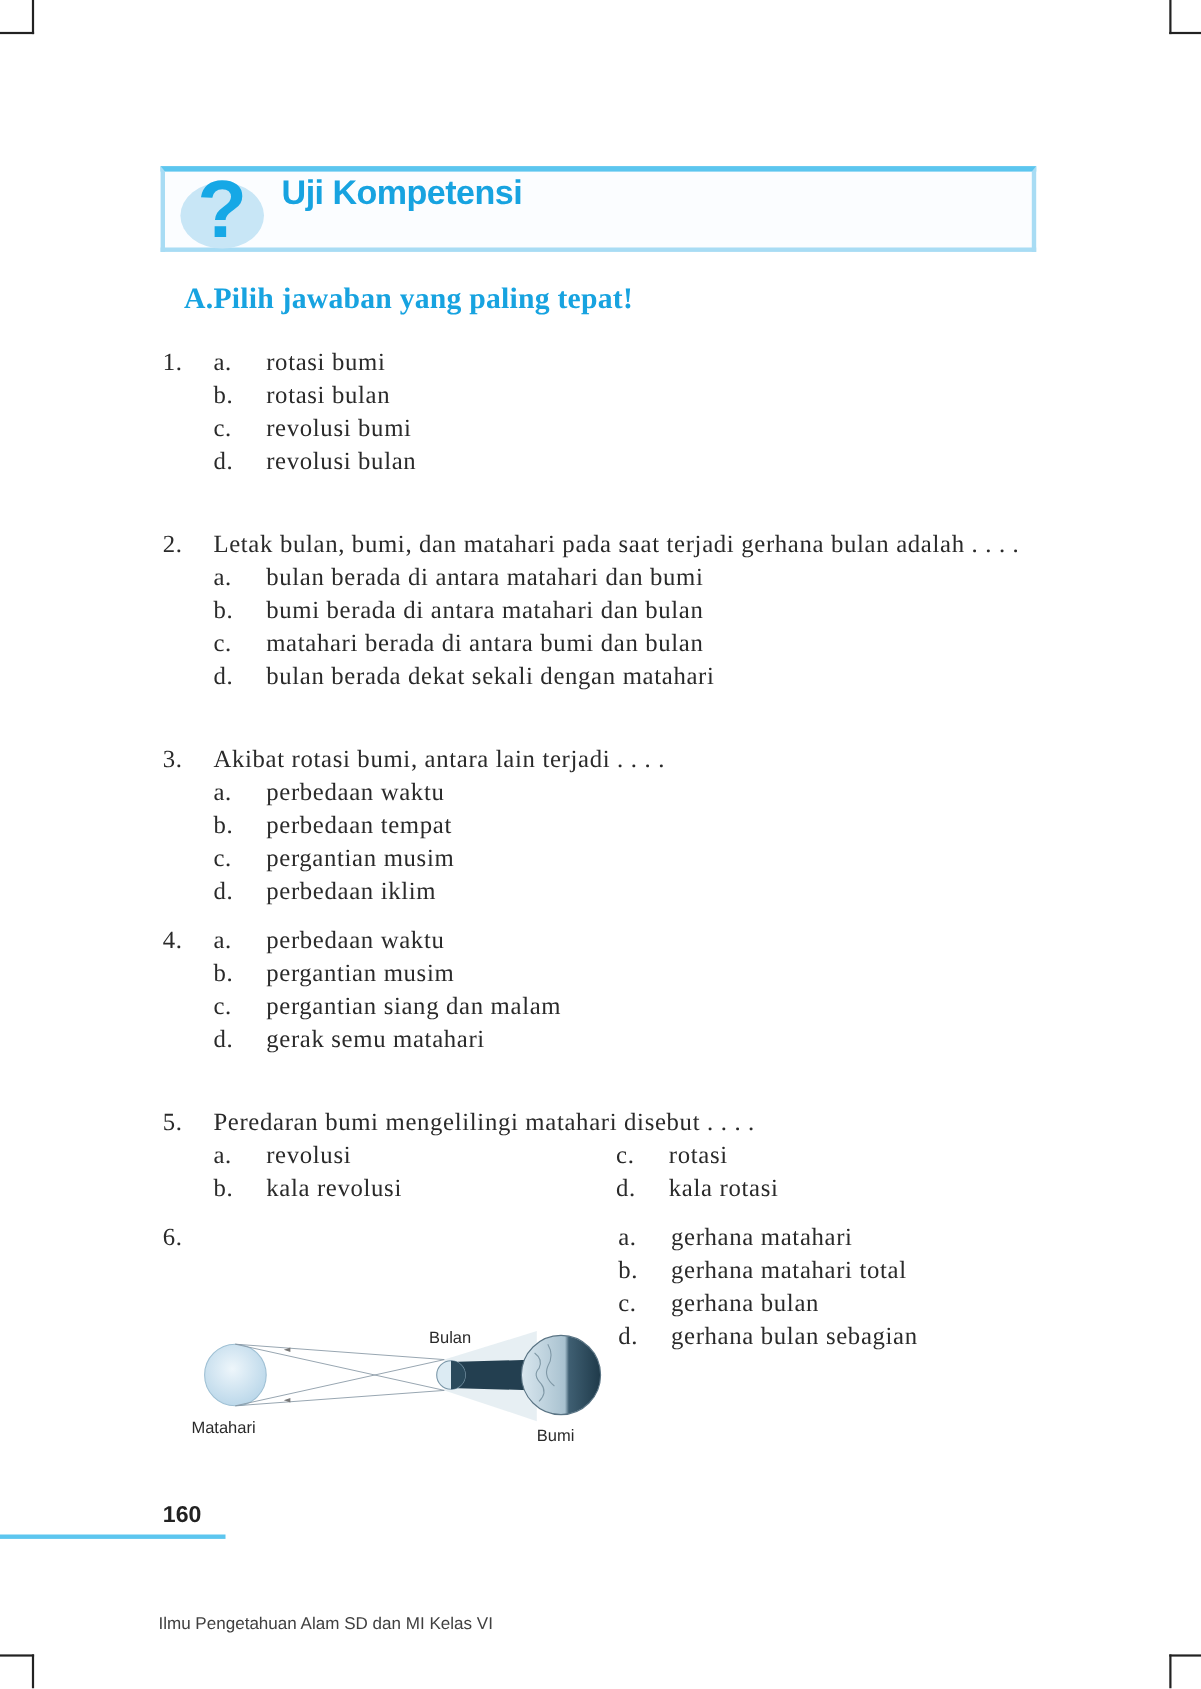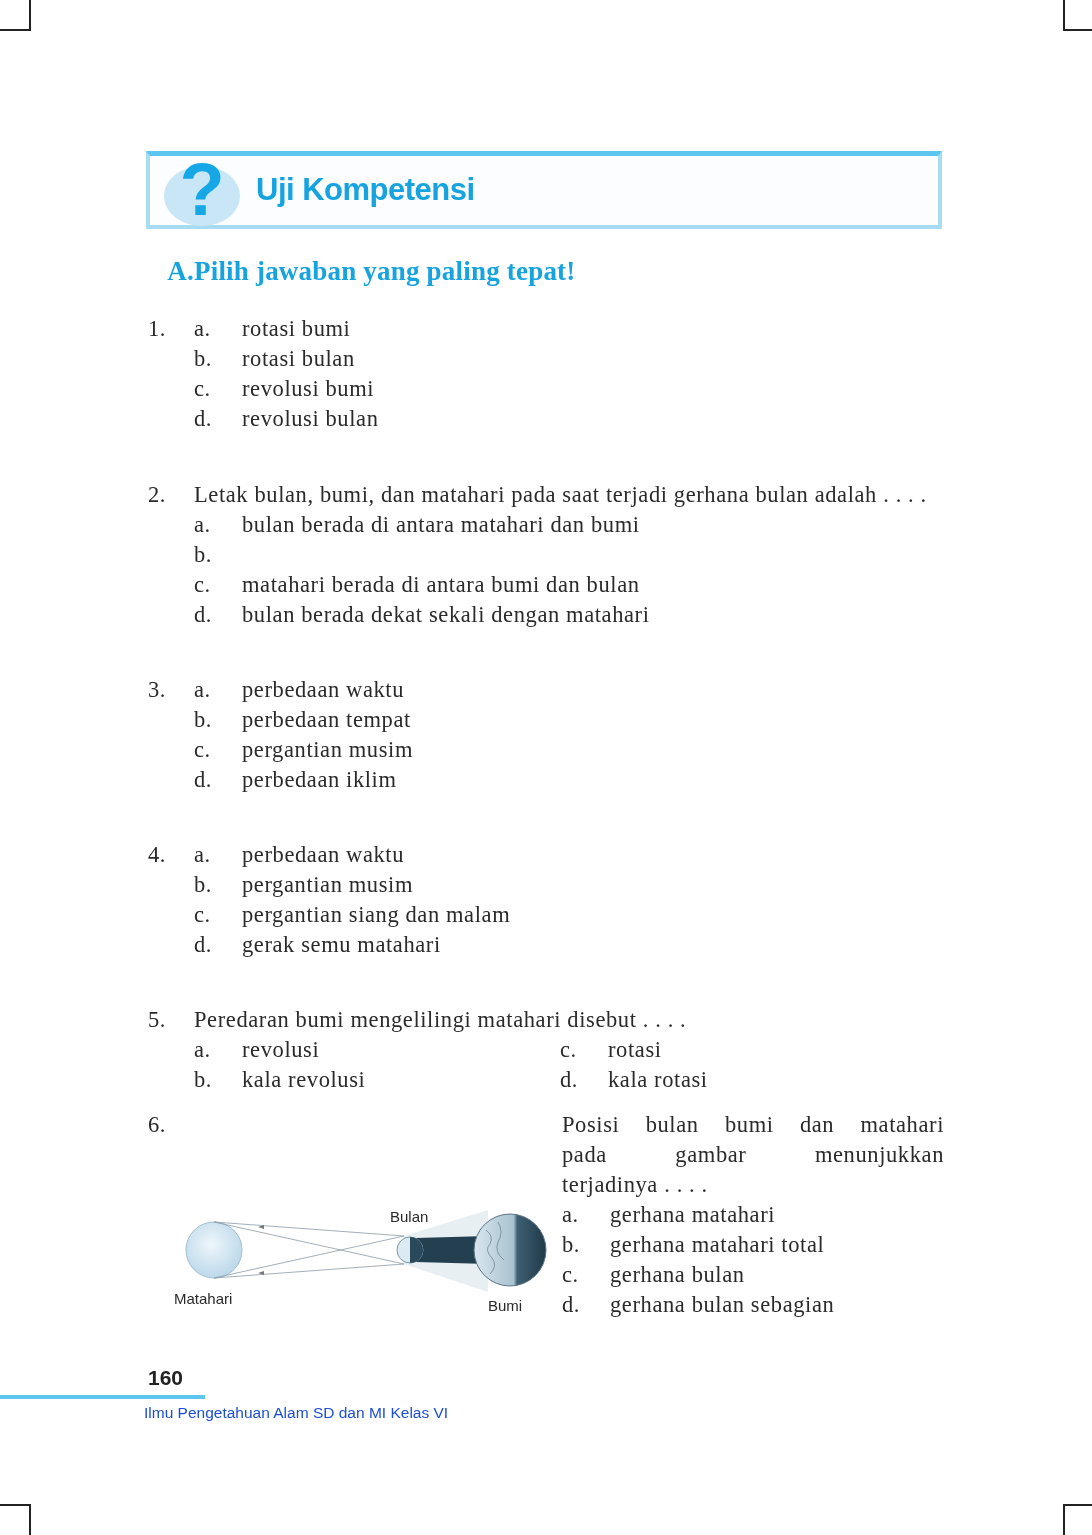--- a/index.html
+++ b/index.html
@@ -15,21 +15,21 @@
 
   
   .heading-box { position: absolute; left: 146px; top: 151px; width: 796px; height: 78px;
                  box-sizing: border-box; border: 4px solid #a8dcf4; border-top: 5px solid #5cc6ef;
                  background: #fbfdff; }
   .heading-box .q-circle { position: absolute; left: 14px; top: 10px; width: 76px; height: 60px;
                  border-radius: 50%; background: #c8e6f6; }
   .heading-box .q-mark { position: absolute; left: 20px; top: -4px; width: 64px; height: 76px;
                  font-family: "Liberation Sans", "DejaVu Sans", sans-serif; font-weight: bold;
                  font-size: 74px; line-height: 76px; color: #16a8e6; text-align: center; }
-  .heading-box .title { position: absolute; left: 106px; top: 16px;
+  .heading-box .title { position: absolute; left: 106px; top: 1px;
                  font-family: "Liberation Sans", "DejaVu Sans", sans-serif; font-weight: bold;
                  font-size: 31px; color: #17a3e0; letter-spacing: -0.5px; }
 
   .section-title { position: absolute; left: 148px; top: 256px; font-weight: bold;
                  font-size: 27px; color: #17a3e0; letter-spacing: 0.2px; text-align: right; }
   .section-title .lbl { display: inline-block; width: 46px; }
 
   
   .q { position: absolute; left: 148px; width: 796px; font-size: 22.5px; line-height: 30px; letter-spacing: 0.6px; }
   .q .num { position: absolute; left: 0; top: 0; }
@@ -45,22 +45,22 @@
   .q6-right .stem { text-align: justify; }
   .q6-right .opts { margin-left: 0; }
 
   .diagram { position: absolute; left: 168px; top: 1170px; width: 390px; height: 120px; margin-top: 30px; }
   .diag-label { position: absolute; font-family: "Liberation Sans", "DejaVu Sans", sans-serif; font-size: 15px; color: #2a2a2a; }
 
   
   .page-num { position: absolute; left: 148px; top: 1366px; font-family: "Liberation Sans", "DejaVu Sans", sans-serif;
               font-weight: bold; font-size: 21px; color: #222; }
   .footer-rule { position: absolute; left: 0; top: 1395px; width: 205px; height: 4px; background: #5cc6ef; }
-  .footer-text { position: absolute; left: 144px; top: 1404px; font-family: "Liberation Sans", "DejaVu Sans", sans-serif;
-              font-size: 15.5px; color: #1d4ed8; text-align: center; }
+  .footer-text { position: absolute; left: 144px; top: 1468px; font-family: "Liberation Sans", "DejaVu Sans", sans-serif;
+              font-size: 15.5px; color: #404040; text-align: center; }
 </style>
 </head>
 <body>
 
 <div class="crop tl"></div>
 <div class="crop tr"></div>
 <div class="crop bl"></div>
 <div class="crop br"></div>
 
 <div class="heading-box">
@@ -98,34 +98,36 @@
 <div class="q" style="top:480px">
   <span class="num">2.</span>
   <div class="stem justify">Letak bulan, bumi, dan matahari pada saat terjadi gerhana bulan adalah . . . .</div>
   <div class="opts">
     <div class="opt">
         <span class="ol">a.</span>
         <span>bulan berada di antara matahari dan bumi</span>
       </div>
     <div class="opt">
         <span class="ol">b.</span>
+        <span>bumi berada di antara matahari dan bulan</span>
       </div>
     <div class="opt">
         <span class="ol">c.</span>
         <span>matahari berada di antara bumi dan bulan</span>
       </div>
     <div class="opt">
         <span class="ol">d.</span>
         <span>bulan berada dekat sekali dengan matahari</span>
       </div>
   </div>
 </div>
 
 <div class="q" style="top:675px">
   <span class="num">3.</span>
+  <div class="stem">Akibat rotasi bumi,  antara lain terjadi . . . .</div>
   <div class="opts">
     <div class="opt">
         <span class="ol">a.</span>
         <span>perbedaan waktu</span>
       </div>
     <div class="opt">
         <span class="ol">b.</span>
         <span>perbedaan tempat</span>
       </div>
     <div class="opt">
@@ -222,25 +224,20 @@
 
     <circle cx="242" cy="50" r="13" fill="#dcebf3" stroke="#7a97a8" stroke-width="1"></circle>
     <path d="M242,37 a13,13 0 0 1 0,26 z" fill="#2a4a5c"></path>
   </svg>
   <span class="diag-label" style="left:222px; top:8px">Bulan</span>
   <span class="diag-label" style="left:6px; top:90px">Matahari</span>
   <span class="diag-label" style="left:320px; top:97px">Bumi</span>
 </div>
 
 <div class="q6-right">
-  <div class="stem">
-    <div style="text-align:justify; text-align-last:justify;">Posisi bulan bumi dan matahari</div>
-    <div style="text-align:justify; text-align-last:justify;">pada gambar menunjukkan</div>
-    <div>terjadinya . . . .</div>
-  </div>
   <div class="opts">
     <div class="opt">
         <span class="ol">a.</span>
         <span>gerhana matahari</span>
       </div>
     <div class="opt">
         <span class="ol">b.</span>
         <span>gerhana matahari total</span>
       </div>
     <div class="opt">

